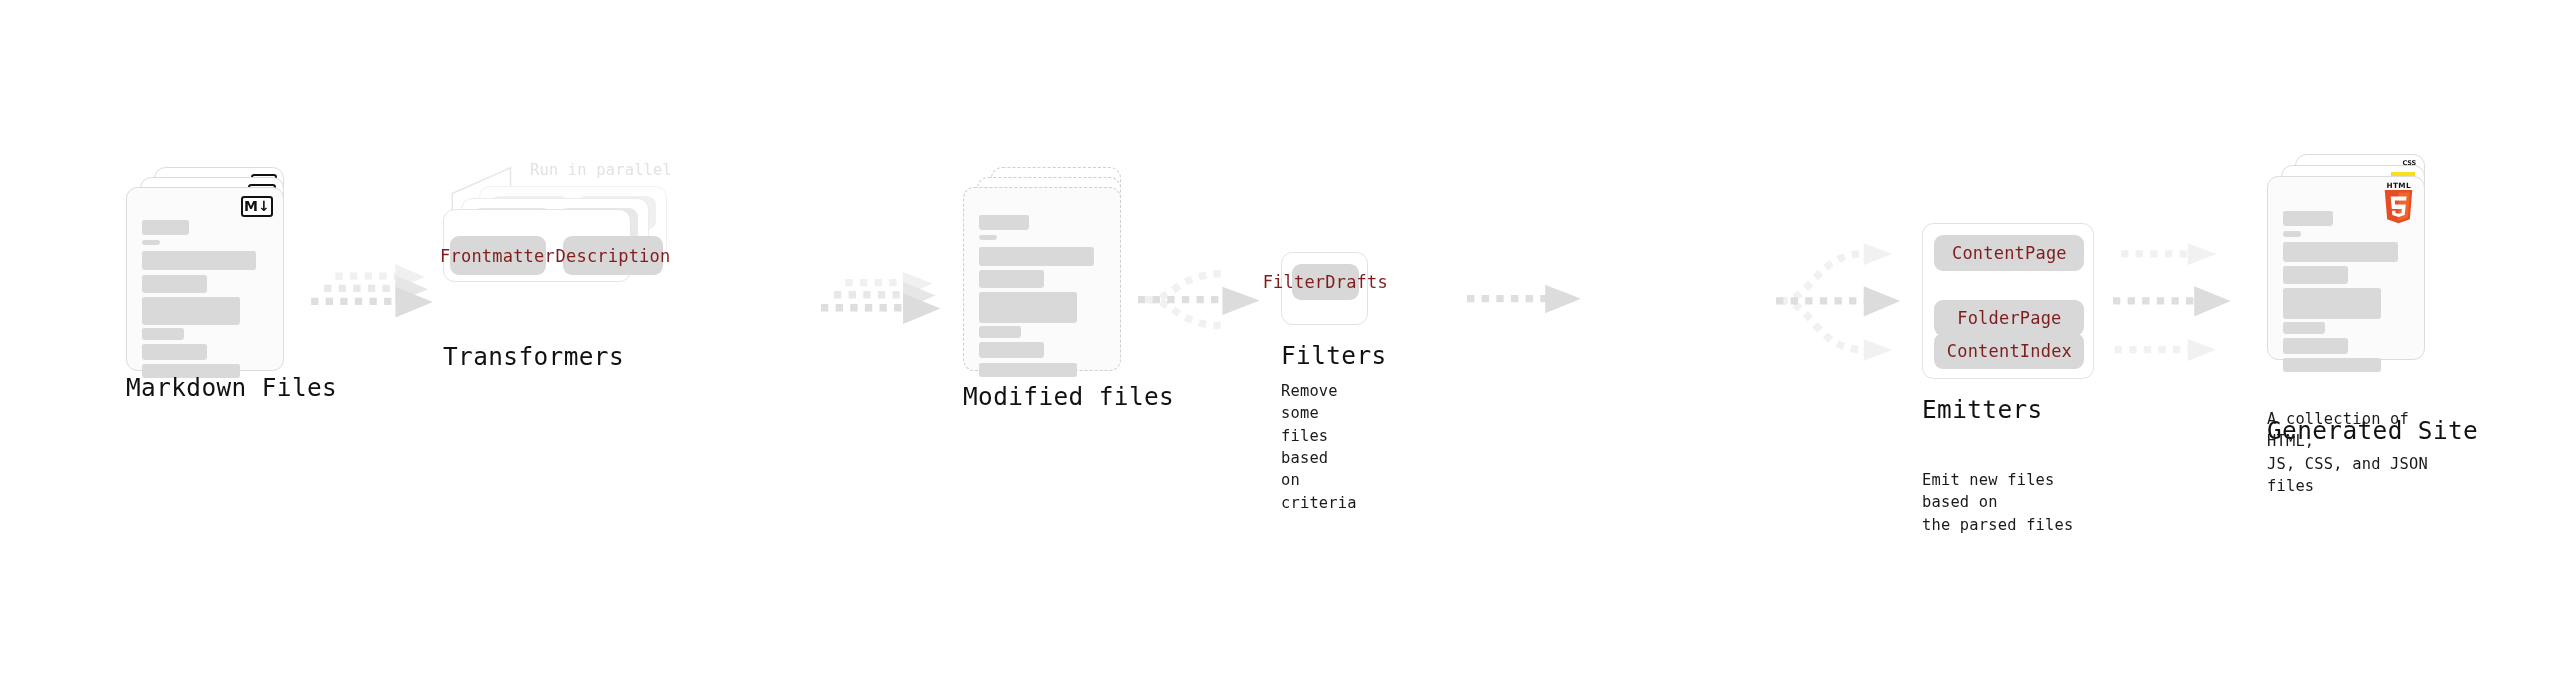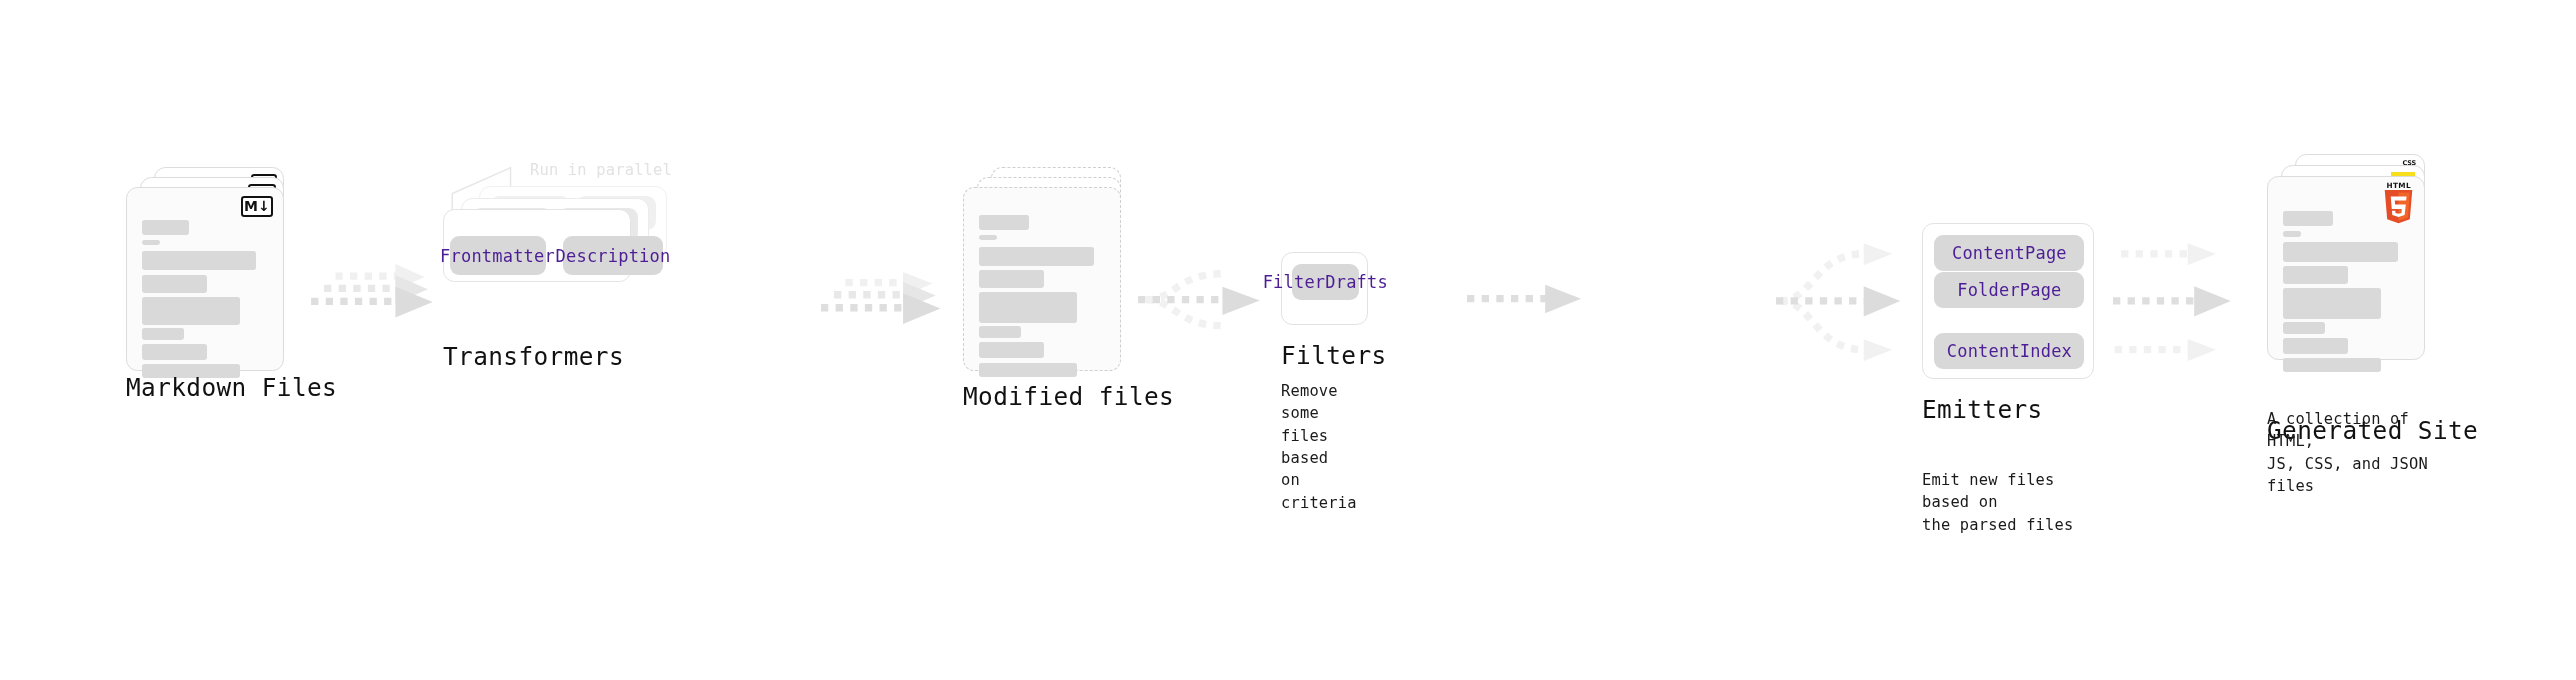--- a/index.html
+++ b/index.html
@@ -81,21 +81,21 @@
     position: absolute;
     background: #ffffff;
     border: 1.3px solid #e2e2e2;
     border-radius: 11.4px;
   }
   .pill {
     position: absolute;
     border-radius: 9px;
     display: flex; align-items: center; justify-content: center;
     font-size: 17px;
-    color: #4c1d95;
+    color: #7f1d1d;
     letter-spacing: 0.2px;
     white-space: nowrap;
   }
 
   
   .conn { position: absolute; }
   .conn svg { display: block; overflow: visible; }
 
   .parallel-label {
     position: absolute;
@@ -273,21 +273,21 @@
       <polygon points="108,62 153,80 108,99" fill="#dcdcdc"></polygon>
       <polygon points="108,127 143,140 108,154" fill="#f1f1f1"></polygon>
     </svg>
   </div>
 
   <div class="stage" style="left:1922px; top:223px;">
     <div class="box" style="position:relative; left:0; top:0; width:172px; height:156px;">
       <div class="pill" style="left:11.4px; top:11.4px; width:150px; height:36px; background:#d8d8d8;">
         <span>ContentPage</span>
       </div>
-      <div class="pill" style="left:11.4px; top:48px; width:150px; height:36px; background:#d8d8d8;">
+      <div class="pill" style="left:11.4px; top:76px; width:150px; height:36px; background:#d8d8d8;">
         <span>FolderPage</span>
       </div>
       <div class="pill" style="left:11.4px; top:109px; width:150px; height:36px; background:#d8d8d8;">
         <span>ContentIndex</span>
       </div>
     </div>
     <div class="stage-title" style="position:absolute; left:0px; top:172px;">Emitters</div>
     <div class="stage-desc" style="position:absolute; left:0px; top:210px;margin-top:36px;">Emit new files based on
 the parsed files</div>
   </div>

